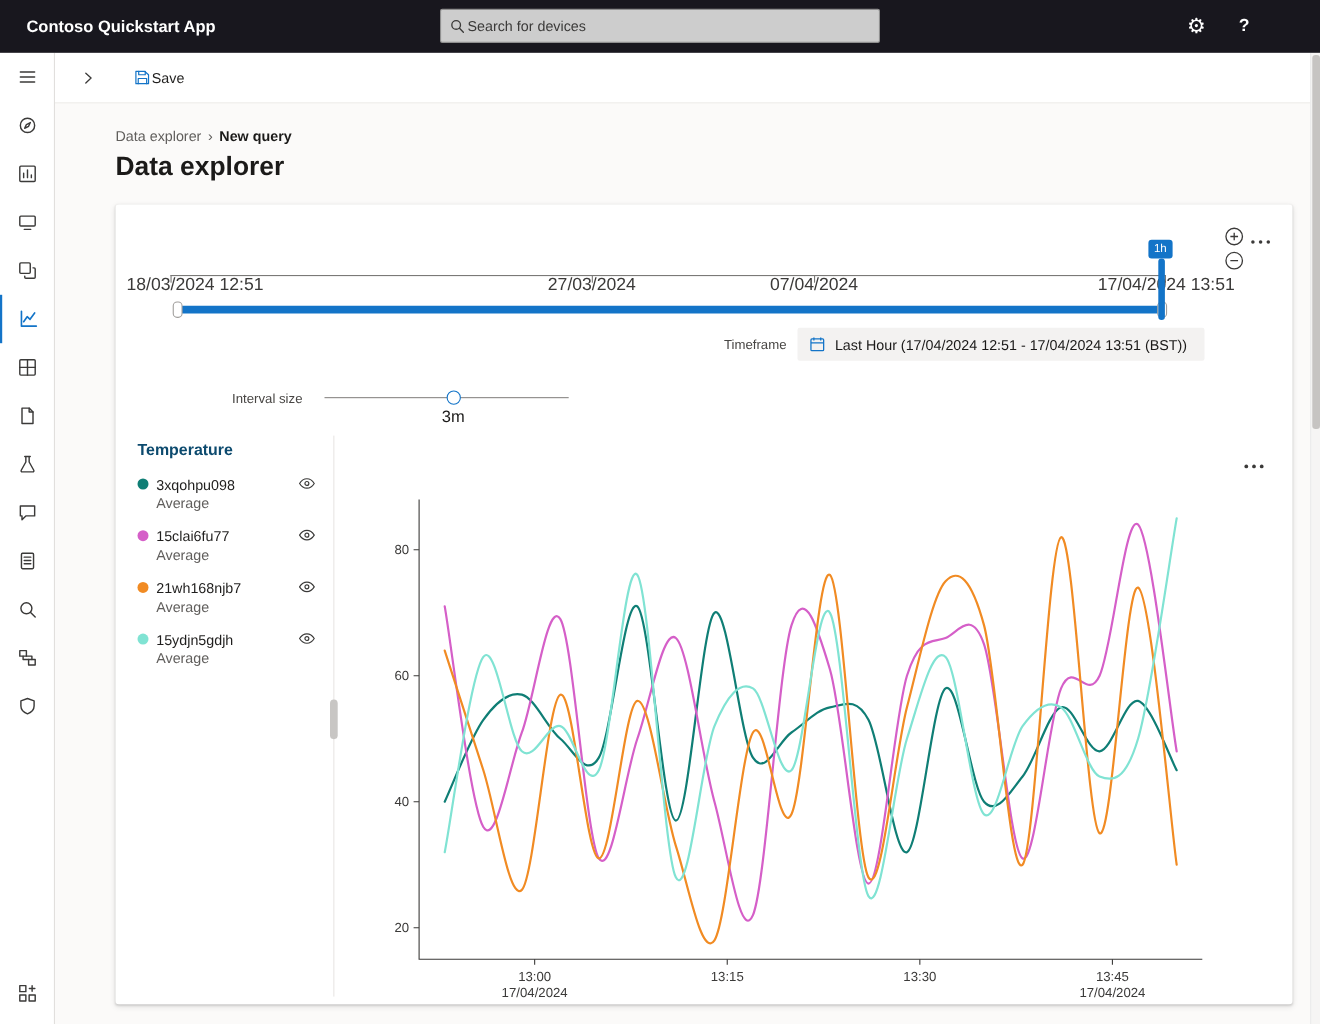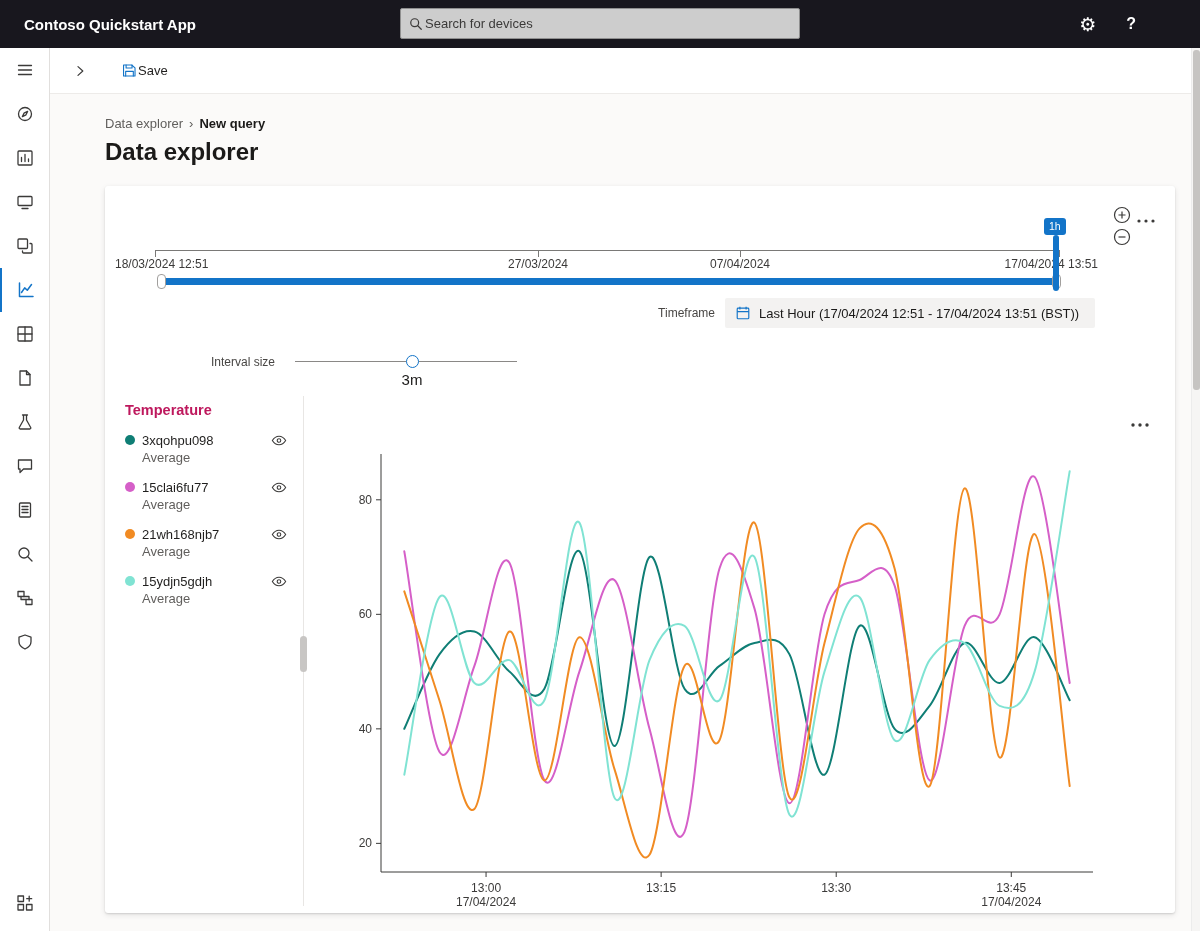--- a/index.html
+++ b/index.html
@@ -49,21 +49,21 @@
 
   .zoom-btn{position:absolute;width:18px;height:18px;cursor:pointer;}
   .zoom-btn svg{fill:none;stroke:#3b3a39;stroke-width:1.2;}
   .zoom-plus{left:1008px;top:20px;}
   .zoom-minus{left:1008px;top:42px;}
   .dots-btn{position:absolute;left:1031px;top:24px;width:20px;height:10px;cursor:pointer;}
   .dots-btn svg{fill:#3b3a39;}
 
   .tl-axis{position:absolute;left:50px;top:64px;width:905px;border-top:1px solid #7a7977;}
   .tl-tick{position:absolute;top:64px;width:1px;height:7px;background:#7a7977;}
-  .tl-label{position:absolute;top:71px;font-size:12px;color:#3b3a39;white-space:nowrap;}
+  .tl-label{position:absolute;top:65px;font-size:16px;color:#3b3a39;white-space:nowrap;}
   .tl-label.c{text-align:center;}
   .tl-label.r{text-align:right;}
 
   .range-bar{position:absolute;left:58px;top:92px;width:896px;height:7px;background:var(--accent);
     border-radius:4px;cursor:pointer;}
   .range-handle{position:absolute;top:88px;width:9px;height:15px;background:#fff;
     border:1px solid #a19f9d;border-radius:4px;cursor:ew-resize;}
   .range-flag{position:absolute;left:939px;top:32px;height:17px;line-height:17px;padding:0 5px;
     background:var(--accent);color:#fff;font-size:10.5px;border-radius:3px;cursor:pointer;}
   .range-stem{position:absolute;left:948px;top:49px;width:6px;height:56px;background:var(--accent);
@@ -76,21 +76,21 @@
     align-items:center;gap:8px;padding:0 10px;font-size:13px;color:#1b1a19;cursor:pointer;white-space:nowrap;}
   .timeframe-btn svg{fill:none;stroke:var(--accent);stroke-width:1.3;flex:none;}
 
   .interval-label{position:absolute;left:0;top:169px;width:170px;text-align:right;font-size:12px;color:#484644;}
   .interval-track{position:absolute;left:190px;top:175px;width:222px;height:1px;background:#8a8886;cursor:pointer;}
   .interval-handle{position:absolute;left:301px;top:169px;width:13px;height:13px;border-radius:50%;
     background:#fff;border:1.5px solid var(--accent);cursor:ew-resize;}
   .interval-value{position:absolute;left:287px;top:185px;width:40px;text-align:center;font-size:15px;color:#1b1a19;}
 
   .legend-panel{position:absolute;left:20px;top:216px;width:174px;}
-  .legend-title{font-size:14.5px;font-weight:700;color:#be185d;margin-bottom:12px;}
+  .legend-title{font-size:14.5px;font-weight:700;color:#0c4a6e;margin-bottom:12px;}
   .legend-item{margin-bottom:7px;}
   .legend-row{display:flex;align-items:center;position:relative;height:20px;}
   .legend-row .dot{width:10px;height:10px;border-radius:50%;flex:none;margin-right:7px;}
   .legend-row .lname{font-size:13px;color:#201f1e;}
   .legend-row .eye{position:absolute;right:12px;top:3px;cursor:pointer;}
   .legend-agg{font-size:13px;color:#605e5c;padding-left:17px;height:20px;}
 
   .panel-divider{position:absolute;left:198px;top:210px;width:1px;height:510px;background:#e8e6e4;}
   .panel-scroll-thumb{position:absolute;left:195px;top:450px;width:7px;height:36px;background:#c8c6c4;
     border-radius:3.5px;cursor:pointer;}

